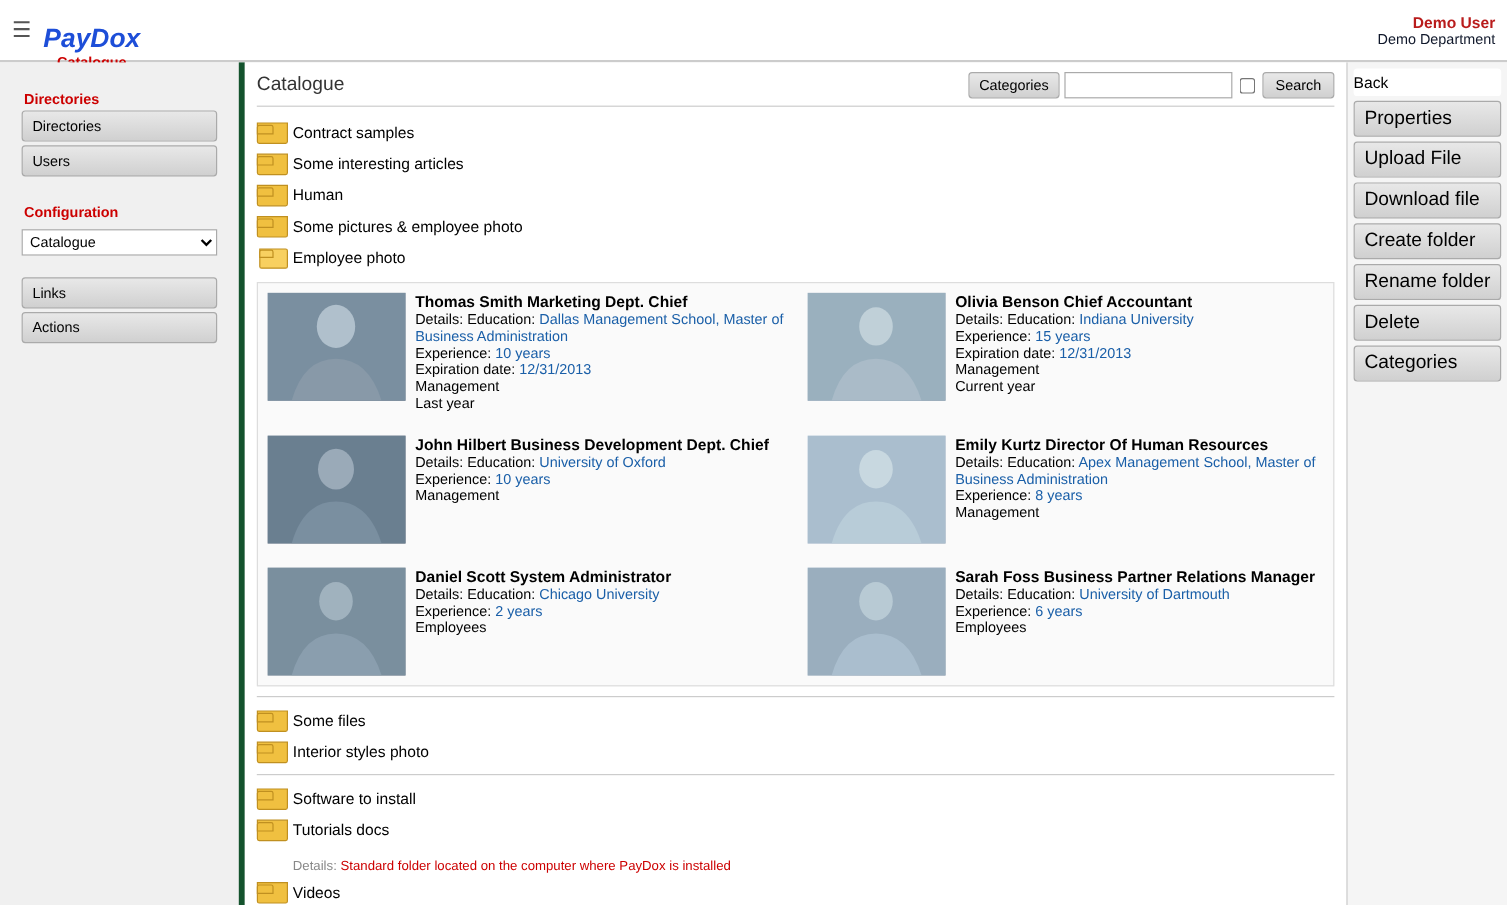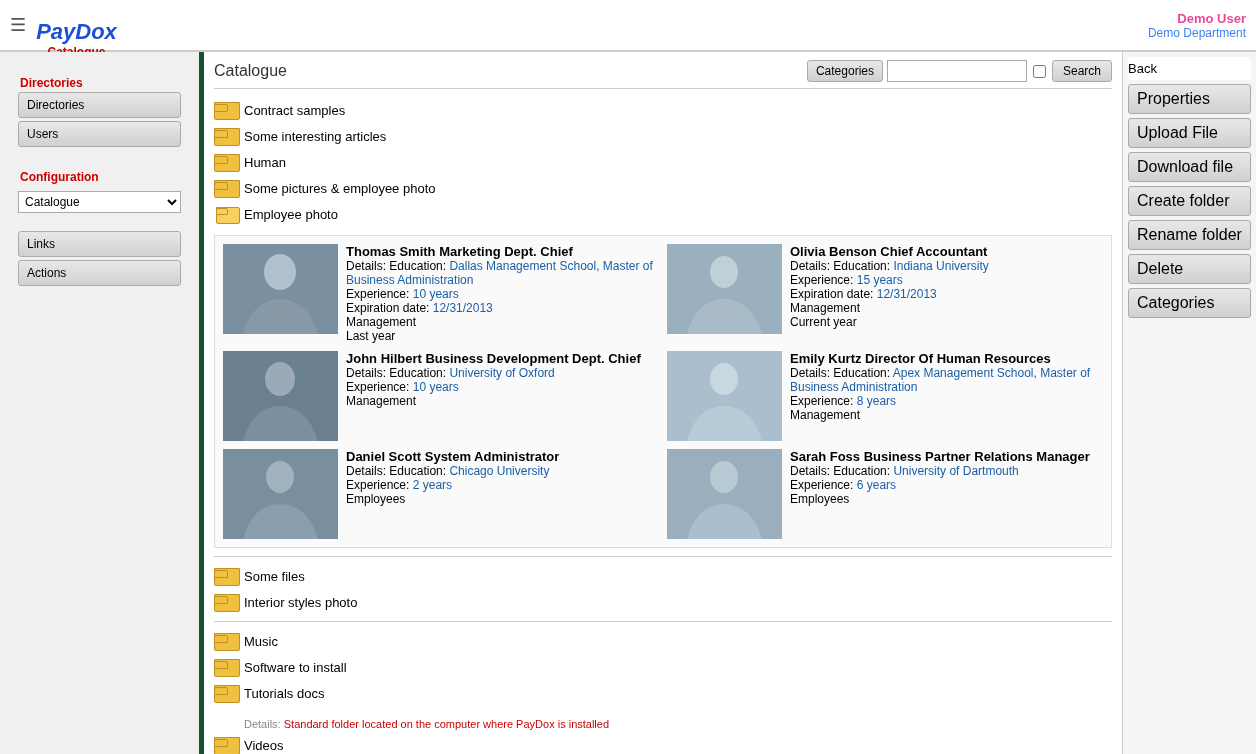--- a/index.html
+++ b/index.html
@@ -6,22 +6,22 @@
     body { font-family: Arial, sans-serif; font-size: 12px; background: #fff; color: #000; width: 1256px; min-height: 754px; overflow-x: hidden; }
 
     
     #header { display: flex; align-items: center; justify-content: space-between; background: #fff; border-bottom: 2px solid #ccc; padding: 4px 10px; height: 52px; }
     #header-left { display: flex; align-items: center; gap: 10px; }
     #hamburger { font-size: 18px; color: #555; cursor: pointer; }
     #logo-area { display: flex; flex-direction: column; align-items: center; }
     #logo-text { font-size: 22px; font-weight: bold; color: #1d4ed8; font-style: italic; margin-top: 28px; }
     #logo-sub { font-size: 12px; color: #cc0000; font-weight: bold; }
     #header-right { text-align: right; }
-    #demo-user { color: #ec4899; font-weight: bold; font-size: 13px; }
-    #demo-dept { color: #3b82f6; font-size: 12px; }
+    #demo-user { color: #b91c1c; font-weight: bold; font-size: 13px; }
+    #demo-dept { color: #0f172a; font-size: 12px; }
 
     
     #layout { display: flex; min-height: 702px; }
 
     
     #left-sidebar { width: 204px; background: #f0f0f0; border-right: 5px solid #14532d; padding: 18px; flex-shrink: 0; }
     .sidebar-section-label { color: #cc0000; font-weight: bold; font-size: 12px; padding: 6px 2px 2px 2px; }
     .sidebar-btn { display: block; width: 100%; background: linear-gradient(to bottom, #e8e8e8, #d0d0d0); border: 1px solid #aaa; border-radius: 3px; padding: 5px 8px; margin-bottom: 3px; cursor: pointer; font-size: 12px; text-align: left; color: #000; }
     .sidebar-separator { height: 8px; }
 
@@ -88,21 +88,21 @@
       top: 4px; left: 2px;
       width: 10px; height: 5px;
       background: #f8d060;
       border: 1px solid #c09020;
       border-top-left-radius: 2px;
       border-top-right-radius: 2px;
     }
     .folder-name { font-size: 13px; color: #000; }
 
     
-    #employee-grid { display: grid; grid-template-columns: 1fr 1fr; gap: 8px; margin: 8px 0; border: 1px solid #ddd; padding: 8px; background: #fafafa; }
+    #employee-grid { display: grid; grid-template-columns: 1fr 1fr; gap: 20px; margin: 8px 0; border: 1px solid #ddd; padding: 8px; background: #fafafa; }
     .employee-card { display: flex; gap: 8px; align-items: flex-start; }
     .employee-info { flex: 1; }
     .employee-name { font-size: 13px; font-weight: bold; color: #000; }
     .employee-detail-label { color: #000; font-size: 12px; }
     .employee-detail-value { color: #1a5fa8; font-size: 12px; }
     .employee-tag { font-size: 12px; color: #000; }
 
     
     .photo-thomas { background: linear-gradient(135deg, #8899aa, #667788); }
     .photo-olivia { background: linear-gradient(135deg, #aabbcc, #889aaa); }
@@ -344,24 +344,20 @@
       <div class="folder-item">
         <span class="folder-icon"></span>
         <span class="folder-name">Interior styles photo</span>
       </div>
     </div>
 
     <div class="section-divider"></div>
     <div>
       <div class="folder-item">
         <span class="folder-icon"></span>
-        <span class="folder-name">Music</span>
-      </div>
-      <div class="folder-item">
-        <span class="folder-icon"></span>
         <span class="folder-name">Software to install</span>
       </div>
       <div style="margin-bottom:2px;">
         <div class="folder-item" style="margin-bottom:12px;">
           <span class="folder-icon"></span>
           <span class="folder-name">Tutorials docs</span>
         </div>
         <div class="folder-detail">Details: <span>Standard folder located on the computer where PayDox is installed</span></div>
       </div>
       <div class="folder-item">

